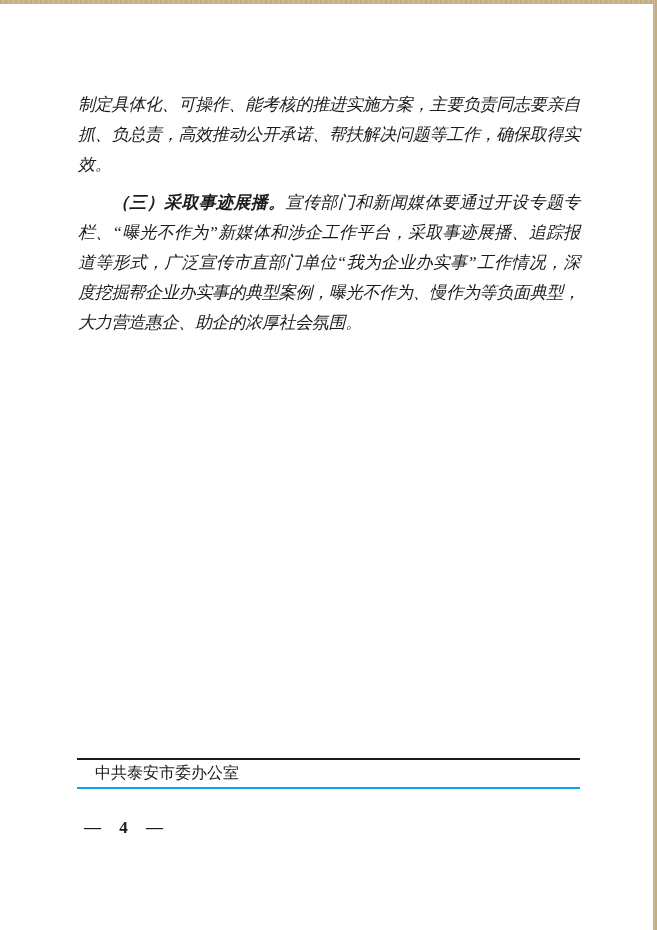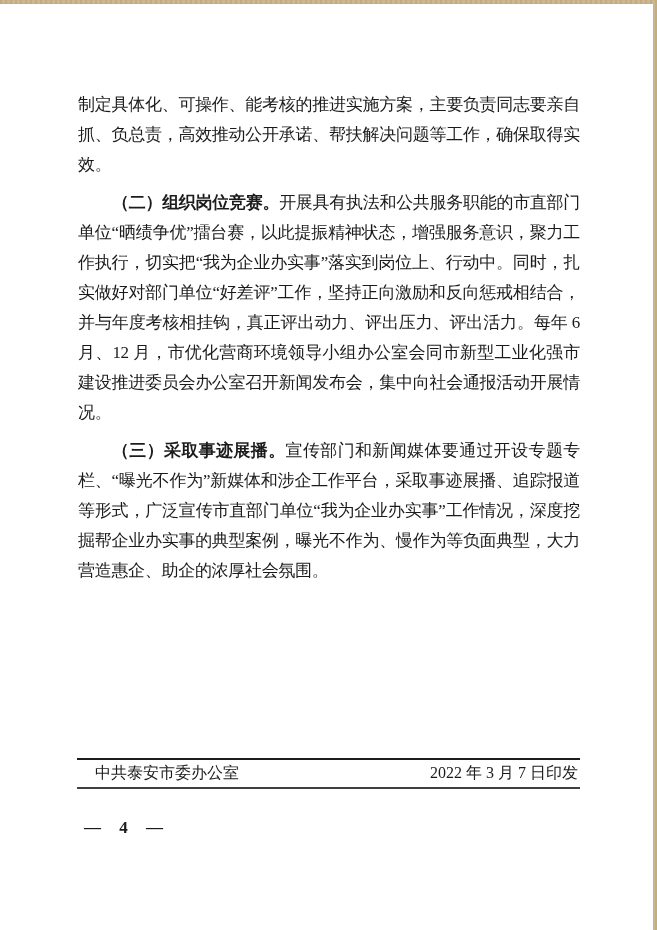--- a/index.html
+++ b/index.html
@@ -29,20 +29,21 @@
     height: 926px;
     background: #ffffff;
     box-shadow: -1px 1px 2px rgba(90,70,35,.35);
   }
   .doc-body {
     position: absolute;
     top: 86px;
     left: 78px;
     width: 502px;
     color: #1b1b1b;
+    font-style: italic;
   }
   .doc-body p {
     margin: 0;
     font-size: 17px;
     line-height: 30px;
     letter-spacing: -0.3px;
     text-align: justify;
     text-justify: inter-ideograph;
   }
   .doc-body p + p {
@@ -54,21 +55,21 @@
   .doc-body strong {
     font-weight: bold;
   }
   .colophon {
     position: absolute;
     left: 77px;
     top: 754px;
     width: 503px;
     height: 31px;
     border-top: 2px solid #1c1c1c;
-    border-bottom: 2px solid #404040;
+    border-bottom: 2px solid #0ea5e9;
     display: flex;
     justify-content: space-between;
     align-items: center;
     box-sizing: border-box;
     padding: 0 2px 0 18px;
     font-size: 16px;
     color: #1b1b1b;
     text-align: center;
   }
   .page-number {
@@ -84,25 +85,23 @@
 </head>
 <body>
 
 <div class="scan-noise"></div>
 
 <div class="page">
 
   <div class="doc-body">
     <p><span>制定具体化、可操作、能考核的推进实施方案，主要负责同志要亲自抓、负总责，高效推动公开承诺、帮扶解决问题等工作，确保取得实效。</span></p>
 
-    <p class="indent"><strong>（二）组织岗位竞赛。</strong><span>开展具有执法和公共服务职能的市直部门单位“晒绩争优”擂台赛，以此提振精神状态，增强服务意识，聚力工作执行，切实把“我为企业办实事”落实到岗位上、行动中。同时，扎实做好对部门单位“好差评”工作，坚持正向激励和反向惩戒相结合，并与年度考核相挂钩，真正评出动力、评出压力、评出活力。每年 6 月、12 月，市优化营商环境领导小组办公室会同市新型工业化强市建设推进委员会办公室召开新闻发布会，集中向社会通报活动开展情况。</span></p>
 
     <p class="indent"><strong>（三）采取事迹展播。</strong><span>宣传部门和新闻媒体要通过开设专题专栏、“曝光不作为”新媒体和涉企工作平台，采取事迹展播、追踪报道等形式，广泛宣传市直部门单位“我为企业办实事”工作情况，深度挖掘帮企业办实事的典型案例，曝光不作为、慢作为等负面典型，大力营造惠企、助企的浓厚社会氛围。</span></p>
   </div>
 
   <div class="colophon">
     <span>中共泰安市委办公室</span>
-    <span>2022 年 3 月 7 日印发</span>
   </div>
 
   <div class="page-number">— 4 —</div>
 
 </div>
 
 </body></html>

